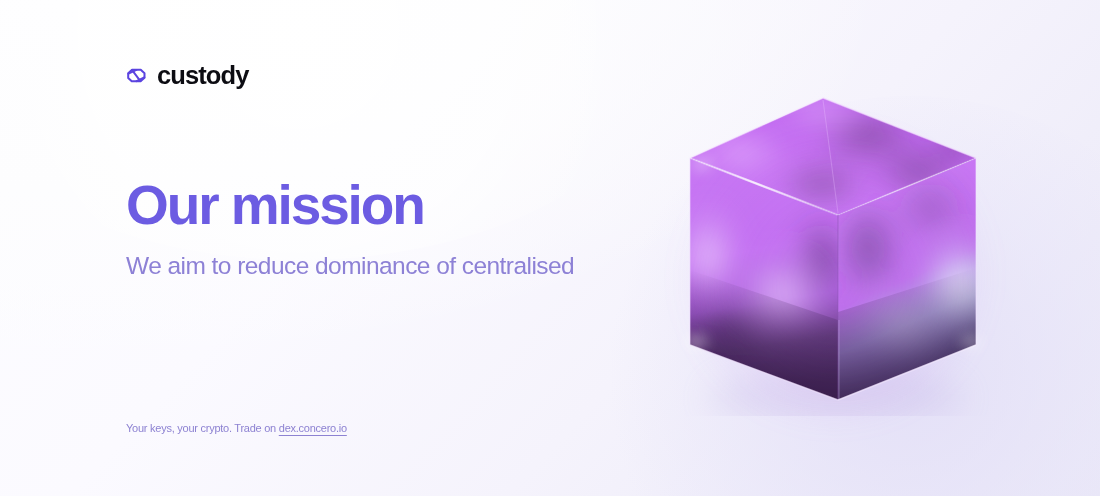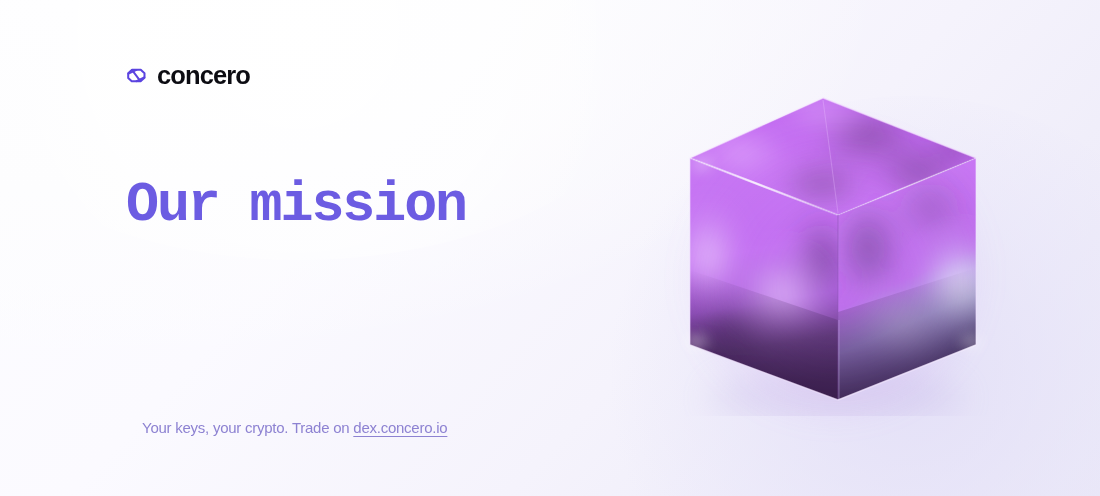--- a/index.html
+++ b/index.html
@@ -81,21 +81,20 @@
   .headline {
     position: absolute;
     left: 126px;
     top: 178px;
     font-size: 55px;
     font-weight: 700;
     letter-spacing: -2.1px;
     line-height: 1;
     color: #6c5ce2;
     white-space: nowrap;
-    font-family: Liberation Mono, monospace;
   }
 
   .subhead {
     position: absolute;
     left: 126px;
     top: 250px;
     width: 500px;
     font-size: 24.5px;
     font-weight: 400;
     letter-spacing: -0.55px;
@@ -103,26 +102,25 @@
     color: #8d81d6;
   }
 
   .subhead .line { display: block; white-space: nowrap; }
 
   
   .footer {
     position: absolute;
     left: 126px;
     top: 418px;
-    font-size: 15px;
+    font-size: 11px;
     letter-spacing: -0.25px;
     color: #8d82d2;
     line-height: 20px;
     white-space: nowrap;
-    margin-left: 16px;
   }
 
   .footer-link {
     color: #8d82d2;
     text-decoration: underline;
     text-underline-offset: 2.5px;
     text-decoration-thickness: 1px;
     cursor: pointer;
   }
 
@@ -159,26 +157,27 @@
 
   <div class="logo">
     <svg class="logo-mark" viewBox="0 0 24 24">
       <g fill="none" stroke="#5b44e0" stroke-width="2.1" stroke-linejoin="round" stroke-linecap="round">
         <path d="M6.3 6.1 H15.4 L19.3 9.6 V14.4 L15.2 18.0 H6.0 L2.3 14.5 V9.7 Z"></path>
         <path d="M6.4 6.3 L15.0 17.8"></path>
         <path d="M2.6 10.0 L10.9 6.2"></path>
         <path d="M11.0 17.9 L19.1 14.1"></path>
       </g>
     </svg>
-    <div class="logo-word">concero</div>
+    <div class="logo-word">custody</div>
   </div>
 
   <h1 class="headline">Our mission</h1>
 
   <p class="subhead">
+    <span class="line">We aim to reduce dominance of centralised</span>
   </p>
 
   <div class="footer">
     <span>Your keys, your crypto. Trade on </span><a class="footer-link">dex.concero.io</a>
   </div>
 
   <div class="cube-wrap">
     <div class="cube-glow"></div>
     <svg class="cube-svg" viewBox="0 0 322 336">
       <defs>

